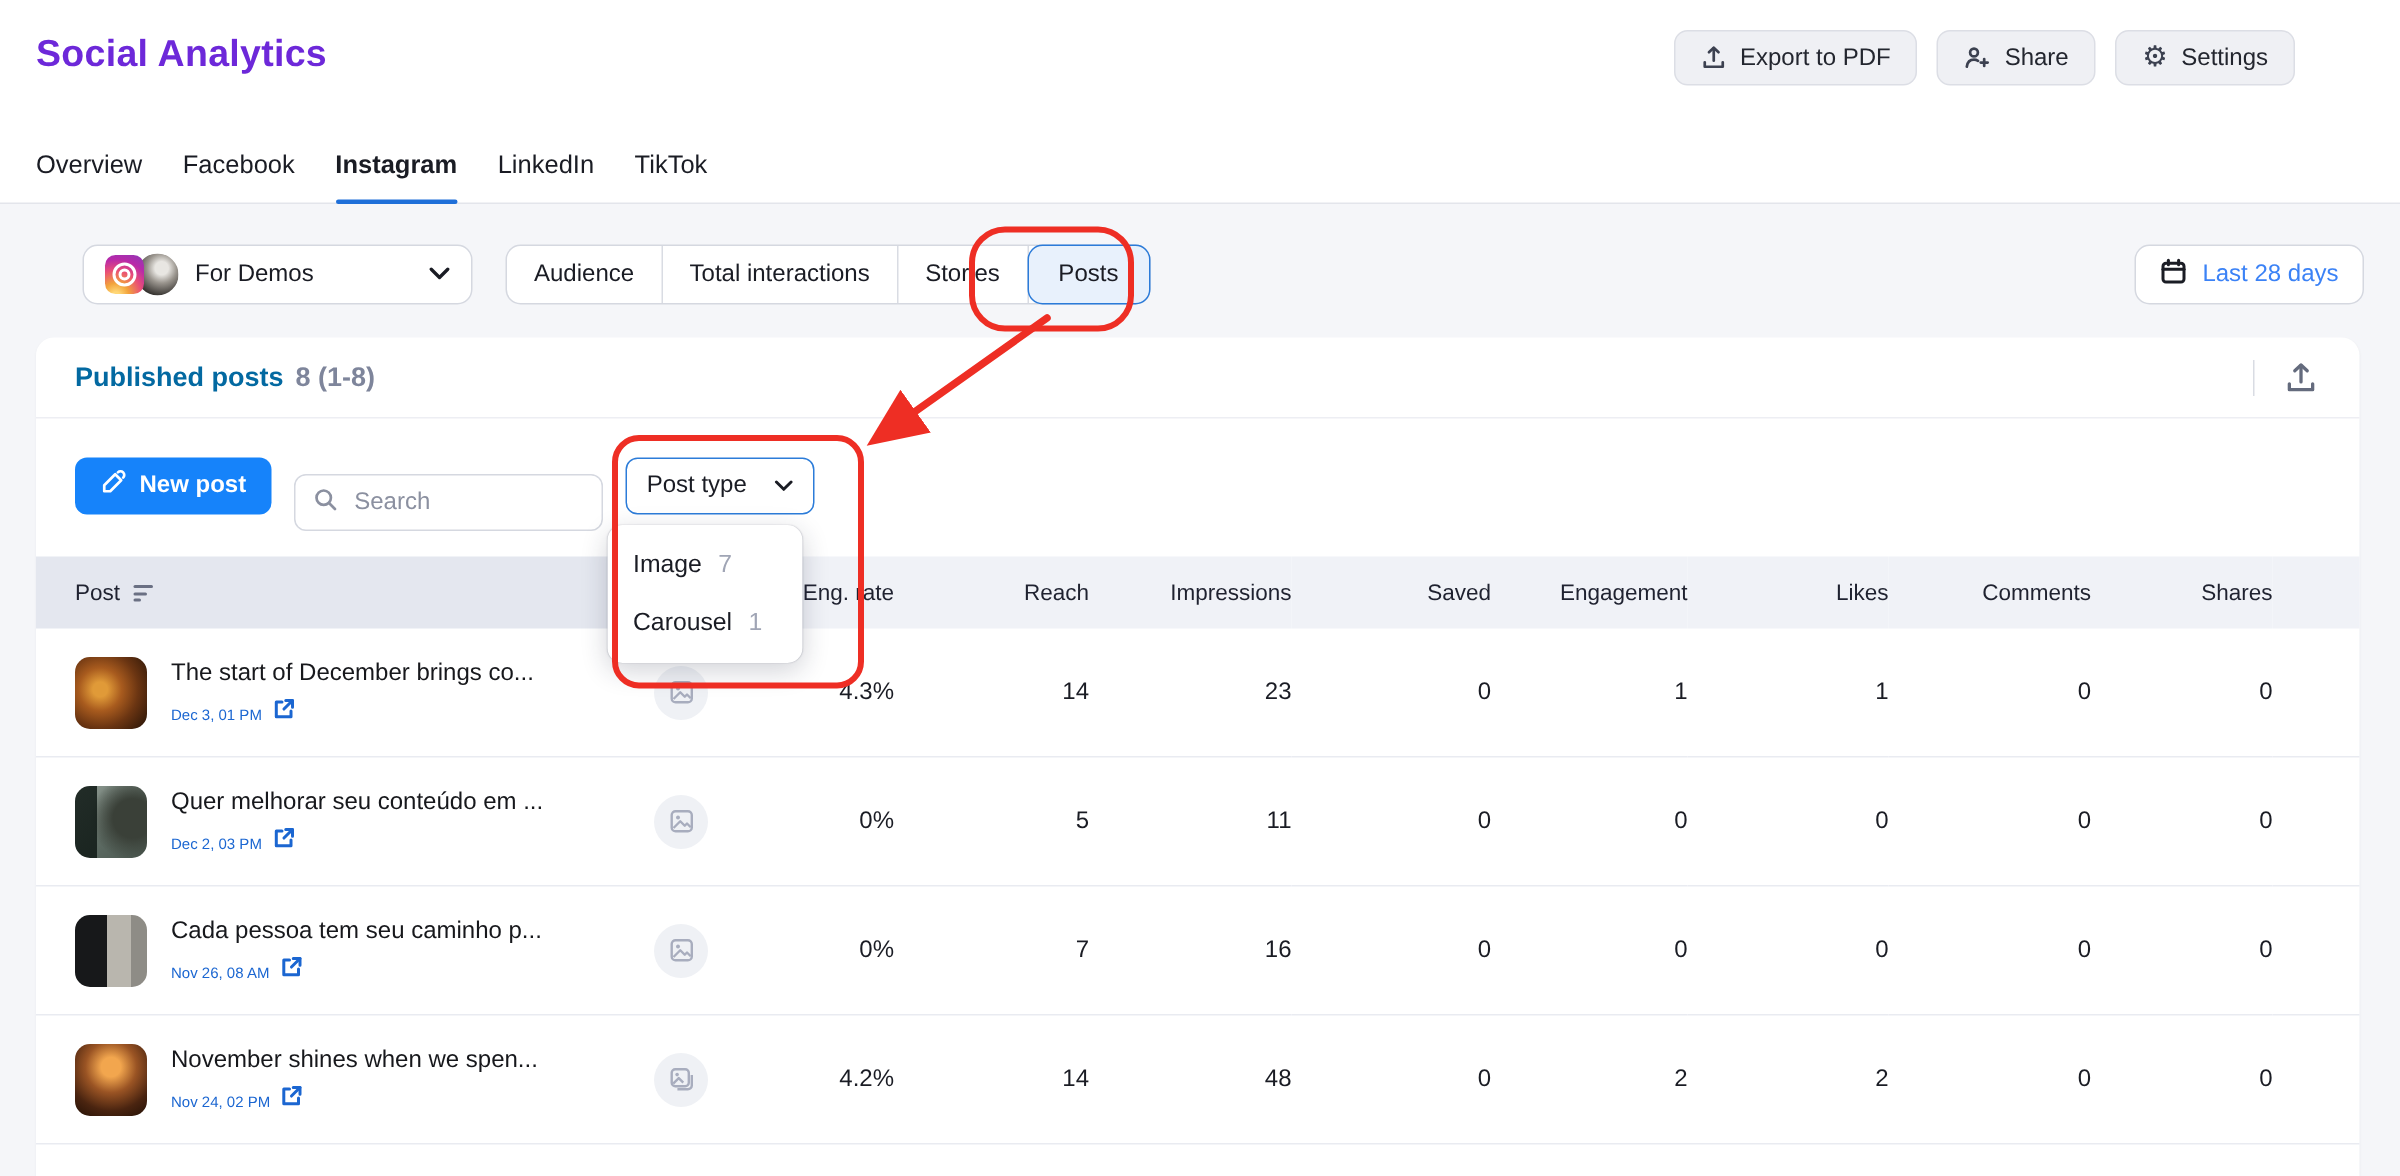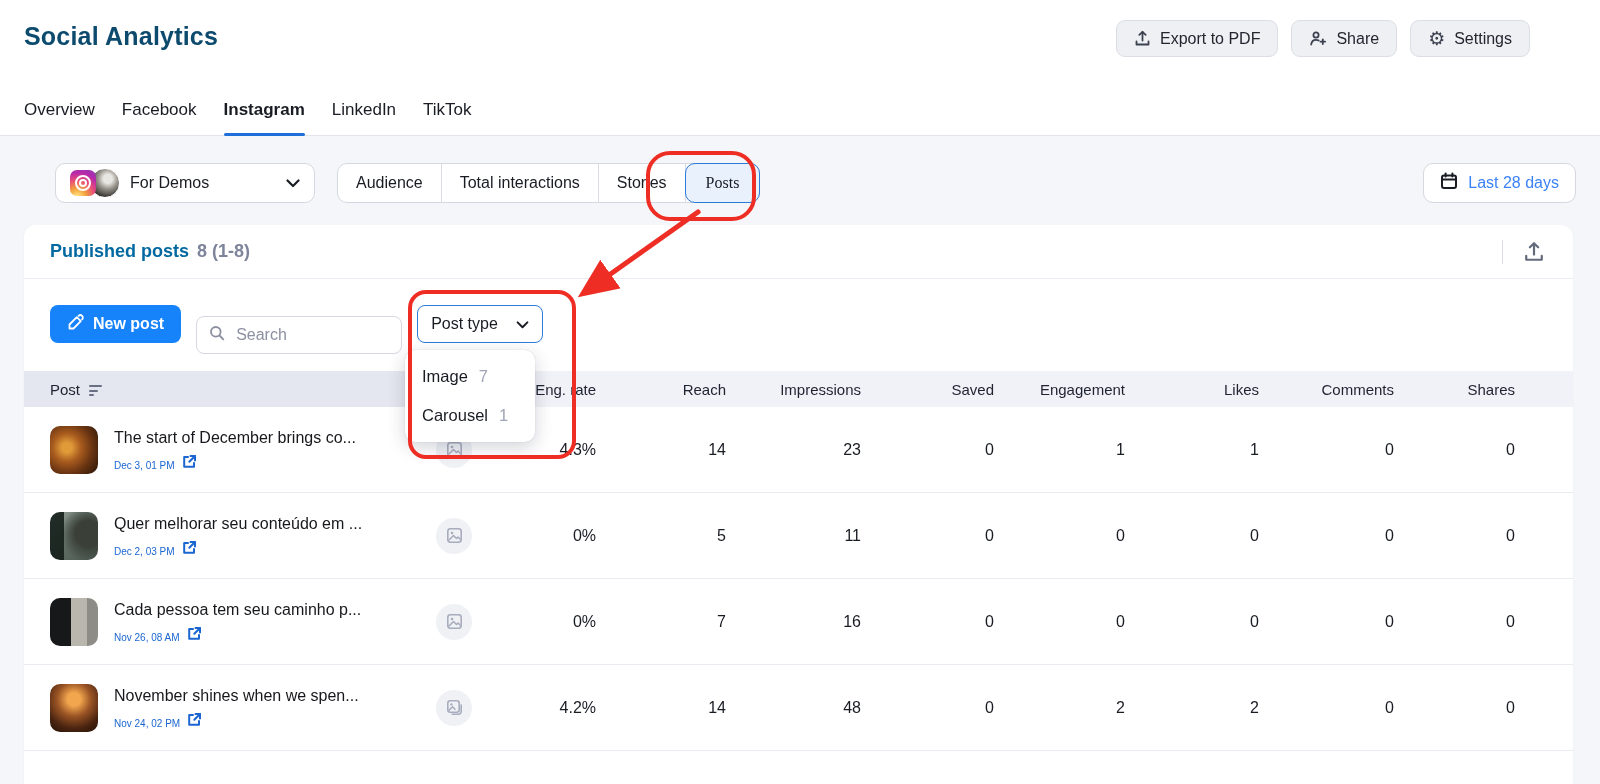--- a/index.html
+++ b/index.html
@@ -1,21 +1,21 @@
 <!DOCTYPE html>
 <html><head>
 <meta charset="utf-8">
 <style>
   html,body{margin:0;padding:0;background:#fff;font-family:"Liberation Sans","DejaVu Sans",sans-serif;}
   #app{position:relative;width:1600px;height:784px;background:#F5F6F9;overflow:hidden;}
 
   
   .topbar{position:relative;background:#fff;height:135px;border-bottom:1px solid #E3E5EB;}
   .title-row{display:flex;align-items:flex-start;justify-content:space-between;padding:20px 70px 0 24px;}
-  .page-title{font-size:25px;font-weight:700;color:#0c4a6e;letter-spacing:.2px;padding-top:2px;}
+  .page-title{font-size:25px;font-weight:700;color:#6d28d9;letter-spacing:.2px;padding-top:2px;}
   .actions{display:flex;gap:13px;}
   .hbtn{height:37px;padding:0 17px;background:#EFF0F4;border:1px solid #DCDEE5;border-radius:9px;
         display:flex;align-items:center;gap:9px;font-size:16px;color:#23262F;cursor:pointer;}
   .hbtn svg{display:block;}
   .gear-glyph{font-size:19px;line-height:1;color:#3C4150;}
 
   .tabs{display:flex;gap:27px;padding:0 24px;position:absolute;bottom:0;left:0;}
   .tab{position:relative;font-size:17px;color:#1A1C24;padding-bottom:15px;cursor:pointer;}
   .tab.active{font-weight:700;}
   .tab.active::after{content:"";position:absolute;left:0;right:0;bottom:-1px;height:3px;background:#1E6FD9;border-radius:2px;}
@@ -30,21 +30,21 @@
   .ig-icon::after{content:"";position:absolute;left:9px;top:9px;width:4px;height:4px;border:2px solid #fff;border-radius:50%;}
   .avatar{width:28px;height:28px;border-radius:50%;margin-left:-6px;flex:none;border:1px solid #fff;
           background:radial-gradient(circle at 60% 35%, #e8e6e2 18%, #9a958e 40%, #35322f 75%, #121110);}
   .account-name{margin-left:10px;font-size:16px;color:#1A1C24;flex:1;}
   .chev{flex:none;}
 
   .segmented{display:flex;align-items:center;height:40px;margin-left:22px;background:#fff;
              border:1px solid #D5D8E0;border-radius:10px;box-sizing:border-box;}
   .seg{height:38px;display:flex;align-items:center;justify-content:center;font-size:16px;color:#1A1C24;
        padding:0 18px;border-right:1px solid #D9DCE3;cursor:pointer;white-space:nowrap;}
-  .seg:last-child{border-right:none;font-family:Liberation Serif, serif;}
+  .seg:last-child{border-right:none;}
   .seg.active{background:#E8F1FC;border:1px solid #2B7BD9;border-radius:10px;height:40px;margin:-1px;
               box-sizing:border-box;padding:0 20px;}
   .spacer{flex:1;}
   .date-btn{height:40px;background:#fff;border:1px solid #D5D8E0;border-radius:10px;display:flex;
             align-items:center;gap:10px;padding:0 16px;font-size:16px;color:#3b82f6;box-sizing:border-box;cursor:pointer;}
 
   
   .card{position:relative;margin:22px 27px 0 24px;background:#fff;border-radius:12px 12px 0 0;height:610px;
         box-shadow:0 1px 2px rgba(25,30,50,.05);}
   .card-header{display:flex;align-items:center;height:53px;padding:0 26px;border-bottom:1px solid #EDEEF3;}
@@ -60,21 +60,21 @@
   .search-box{width:206px;height:38px;border:1px solid #D5D8E0;border-radius:8px;display:flex;align-items:center;
               padding:0 12px;gap:9px;box-sizing:border-box;background:#fff;margin-top:22px;}
   .search-box input{border:none;outline:none;font-size:16px;color:#1A1C24;width:130px;font-family:inherit;background:transparent;}
   .search-box input::placeholder{color:#8B90A0;}
   .posttype-btn{height:38px;width:126px;background:#fff;border:1px solid #2C7CD9;border-radius:8px;
                 display:flex;align-items:center;justify-content:space-between;padding:0 13px;
                 font-size:16px;color:#1A1C24;box-sizing:border-box;cursor:pointer;}
 
   
   table{width:100%;border-collapse:collapse;table-layout:fixed;}
-  th{height:36px;background:#F0F2F7;font-weight:400;font-size:15px;color:#1F2230;text-align:right;padding:0;}
+  th{height:48px;background:#F0F2F7;font-weight:400;font-size:15px;color:#1F2230;text-align:right;padding:0;}
   th.post-th{background:#E4E7EF;text-align:left;padding-left:26px;}
   th.spacer-th{background:#F0F2F7;}
   td{height:85px;padding:0;font-size:16px;color:#1A1C24;text-align:right;}
   tbody tr + tr td{border-top:1px solid #E9EBF1;}
   td.post-cell{text-align:left;position:relative;}
   .post-flex{display:flex;align-items:center;gap:16px;padding-left:26px;}
   .thumb{width:48px;height:48px;border-radius:10px;flex:none;}
   .thumb-1{background:radial-gradient(circle at 35% 45%, #E09A38 0 12%, #A85B1E 35%, #6B3512 62%, #2E1708 95%);}
   .thumb-2{background:linear-gradient(90deg, rgba(18,28,24,.88) 0 30%, rgba(18,28,24,0) 30%),
                      radial-gradient(circle at 80% 45%, #3A4038 0 28%, rgba(0,0,0,0) 60%),

